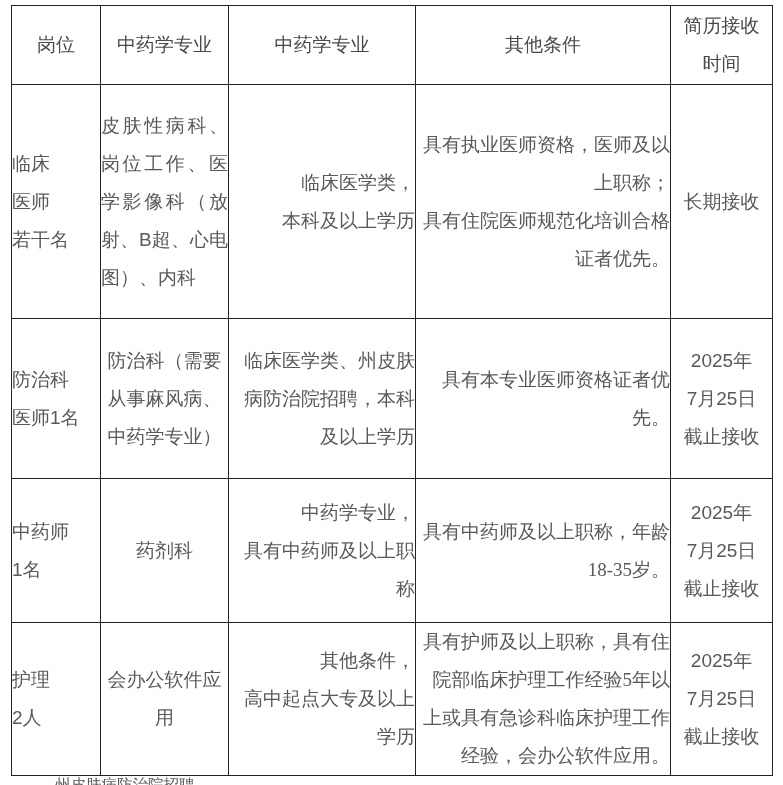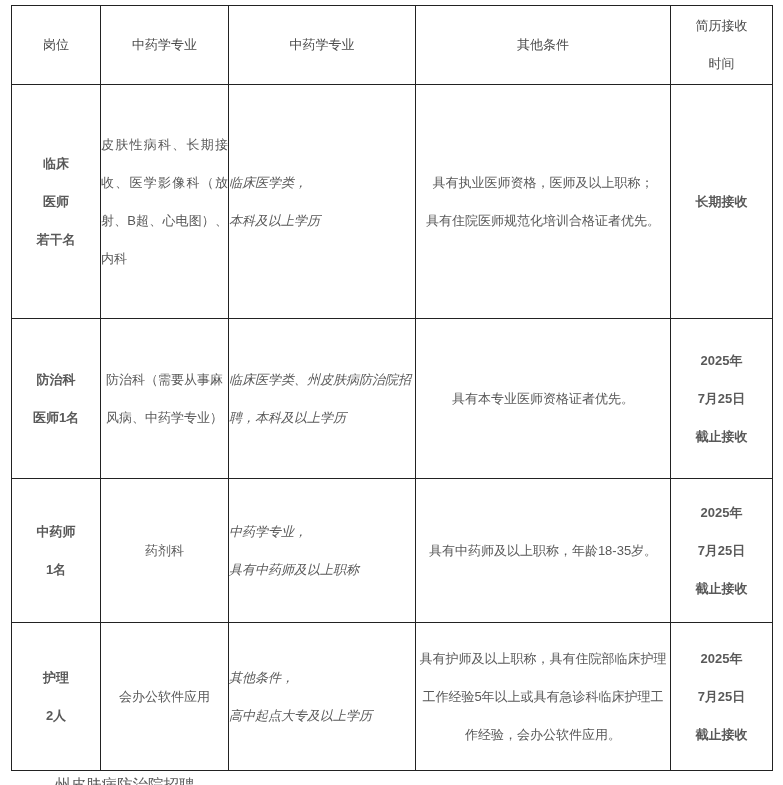--- a/index.html
+++ b/index.html
@@ -18,62 +18,61 @@
   table.recruit {
     position: absolute;
     left: 11px;
     top: 5px;
     border-collapse: collapse;
     table-layout: fixed;
     width: 761px;
   }
   table.recruit td {
     border: 1px solid #222222;
-    font-size: 13px;
+    font-size: 19px;
     line-height: 38px;
     color: #595959;
     vertical-align: middle;
     white-space: pre-line;
     padding: 0;
     overflow: hidden;
   }
   
   tr.hdr td {
     text-align: center;
     color: #4a4a4a;
     font-weight: normal;
   }
   
   td.c-pos {
-    text-align: center;
-    font-weight: bold;
+    font-weight: normal;
     color: #3f3f3f;
     padding: 0 4px;
   }
   td.c-duty {
     padding: 0 12px;
     text-align: justify;
   }
   td.c-duty-center {
     padding: 0 12px;
     text-align: center;
   }
   td.c-edu {
     padding: 0 14px;
-    text-align: left;
-    font-style: italic;
+    text-align: right;
   }
   td.c-other {
     padding: 0 10px;
-    text-align: center;
+    text-align: right;
     word-break: break-all;
+    font-family: Liberation Serif, serif;
   }
   td.c-deadline {
     text-align: center;
-    font-weight: bold;
+    font-weight: normal;
     color: #3f3f3f;
     padding: 0 8px;
   }
   #footer-partial {
     position: absolute;
     left: 55px;
     top: 777px;
     font-size: 15.5px;
     line-height: 16px;
     color: #595959;
@@ -100,21 +99,21 @@
         <td>中药学专业</td>
         <td>其他条件</td>
         <td>简历接收
 时间</td>
       </tr>
 
       <tr style="height:234px">
         <td class="c-pos">临床
 医师
 若干名</td>
-        <td class="c-duty">皮肤性病科、长期接收、医学影像科（放射、B超、心电图）、内科</td>
+        <td class="c-duty">皮肤性病科、岗位工作、医学影像科（放射、B超、心电图）、内科</td>
         <td class="c-edu">临床医学类，
 本科及以上学历</td>
         <td class="c-other">具有执业医师资格，医师及以上职称；
 具有住院医师规范化培训合格证者优先。</td>
         <td class="c-deadline">长期接收</td>
       </tr>
 
       <tr style="height:160px">
         <td class="c-pos">防治科
 医师1名</td>

